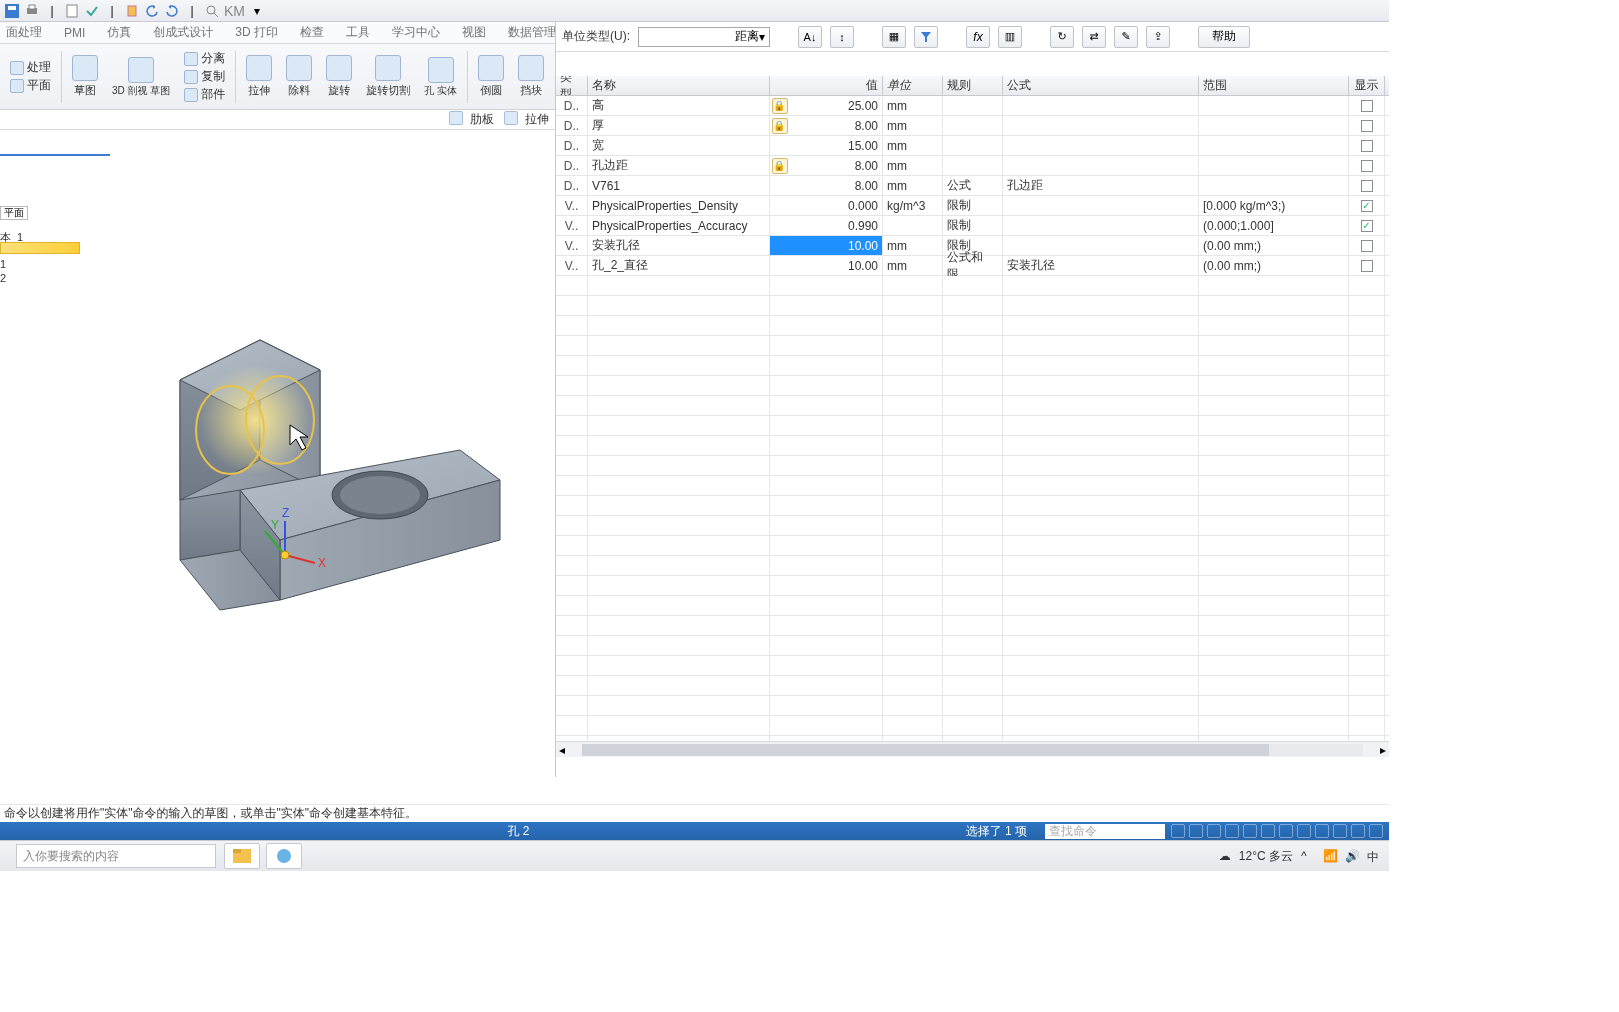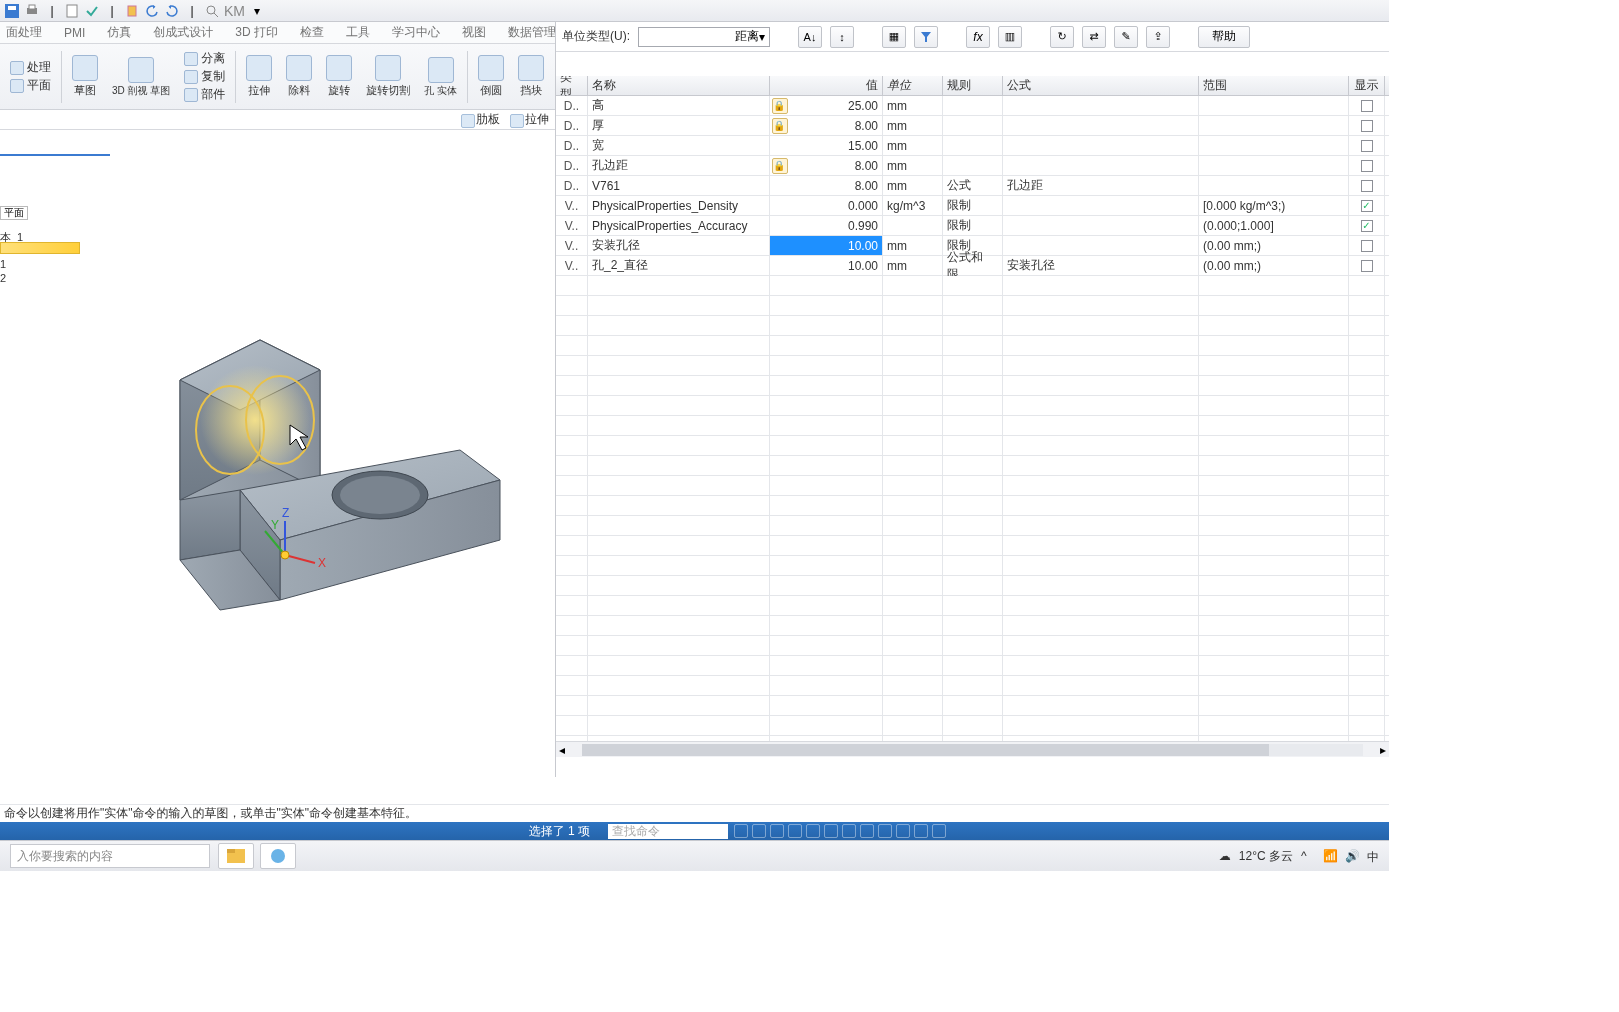--- a/index.html
+++ b/index.html
@@ -13,21 +13,21 @@
 .ribbon{height:66px;background:linear-gradient(#f8f9fb,#eef0f4);border-bottom:1px solid #cfd2d8;display:flex;align-items:center;padding:4px 6px;gap:6px;}
 .rbn-group{display:flex;flex-direction:column;align-items:center;gap:2px;padding:0 4px;}
 .rbn-big{display:flex;flex-direction:column;align-items:center;gap:2px;}
 .rbn-big .ic{width:26px;height:26px;background:#dbe8f5;border:1px solid #9fb7d4;border-radius:3px;}
 .rbn-lbl{font-size:11px;color:#333;}
 .rbn-small-stack{display:flex;flex-direction:column;gap:1px;}
 .rbn-small{display:flex;align-items:center;gap:3px;font-size:11px;color:#333;}
 .rbn-small .ic{width:14px;height:14px;background:#dbe8f5;border:1px solid #9fb7d4;border-radius:2px;}
 .sep{width:1px;height:52px;background:#cfd2d8;}
 .subtoolbar{height:20px;border-bottom:1px solid #d7d9de;display:flex;align-items:center;justify-content:flex-end;gap:10px;padding-right:1070px;font-size:11px;color:#333;}
-.subtoolbar .sbtn{display:flex;align-items:flex-end;gap:1px;}
+.subtoolbar .sbtn{display:flex;align-items:flex-start;gap:7px;}
 .subtoolbar .ic2{width:14px;height:14px;background:#dce9f6;border:1px solid #a6bfdb;border-radius:2px;}
 .workspace{position:absolute;left:0;top:130px;right:1064px;bottom:206px;background:#fff;}
 .feature-tree{position:absolute;left:0;top:0;width:40px;}
 .ft-tab{position:absolute;left:0;top:30px;width:28px;height:14px;border:1px solid #bbb;font-size:10px;background:#fff;display:flex;align-items:center;justify-content:center;}
 .ft-item{position:absolute;font-size:11px;color:#333;}
 .ft-hl{position:absolute;left:0;top:112px;width:80px;height:12px;background:linear-gradient(90deg,#ffe07a,#ffcf3a);border:1px solid #e0b52e;}
 .model-view{position:absolute;left:120px;top:180px;width:400px;height:330px;}
 .model-svg{width:100%;height:100%;}
 .var-panel{position:absolute;left:555px;top:22px;right:230px;bottom:235px;background:#fff;border-left:1px solid #c7c9cf;}
 .var-title{height:22px;background:linear-gradient(#f5f6f8,#e8eaef);border-bottom:1px solid #c7c9cf;display:flex;align-items:center;padding-left:6px;}
@@ -67,21 +67,21 @@
 .hscroll .thumb{position:absolute;left:0;top:0;width:88%;height:100%;background:#cfd2d8;}
 .hint-bar{position:absolute;left:0;right:230px;bottom:190px;height:18px;background:#fff;color:#333;padding-left:4px;display:flex;align-items:center;border-top:1px solid #e4e6ea;}
 .status-bar{position:absolute;left:0;right:230px;bottom:172px;height:18px;background:linear-gradient(#2e74c2,#2564aa);color:#fff;display:flex;align-items:center;font-size:11px;}
 .sb-left{flex:0 0 auto;width:300px;}
 .sb-center{flex:1;text-align:center;}
 .sb-selcount{width:300px;text-align:right;padding-right:10px;}
 .sb-search{width:120px;height:15px;background:#fff;margin-left:8px;display:flex;align-items:center;padding:0 4px;color:#aaa;}
 .sb-icons{display:flex;gap:4px;padding:0 6px;}
 .sb-ic{width:14px;height:14px;border:1px solid rgba(255,255,255,0.4);border-radius:2px;}
 .taskbar{position:absolute;left:0;right:230px;bottom:141px;height:31px;background:linear-gradient(#f3f4f7,#e5e7ec);border-top:1px solid #c7c9cf;display:flex;align-items:center;}
-.tb-search{flex:0 0 200px;height:24px;background:#fff;border:1px solid #c7c9cf;margin-left:10px;display:flex;align-items:center;padding:0 6px;color:#888;}
+.tb-search{flex:0 0 200px;height:24px;background:#fff;border:1px solid #c7c9cf;margin-left:16px;display:flex;align-items:center;padding:0 6px;color:#888;}
 .tb-apps{display:flex;gap:6px;margin-left:8px;}
 .tb-app{width:36px;height:26px;background:#fff;border:1px solid #c7c9cf;border-radius:2px;display:flex;align-items:center;justify-content:center;}
 .tb-right{margin-left:auto;display:flex;align-items:center;gap:8px;padding-right:8px;color:#333;font-size:11px;}
 .tb-ric{width:14px;height:14px;}
 .right-void{position:absolute;right:0;top:0;width:230px;bottom:141px;background:#fff;}
 .below-void{position:absolute;left:0;right:0;bottom:0;height:141px;background:#fff;}
 </style>
 </head>
 <body>
 
@@ -733,20 +733,21 @@
         </div>
       <span style="padding:0 3px;">▸</span>
     </div>
   </div>
 </div>
 
 <div class="hint-bar">命令以创建将用作"实体"命令的输入的草图，或单击"实体"命令创建基本特征。</div>
 
 <div class="status-bar">
   <div class="sb-left"></div>
+  <div class="sb-center">孔 2</div>
   <div class="sb-selcount">选择了 1 项</div>
   <div class="sb-search">
       <span>查找命令</span>
     </div>
   <div class="sb-icons">
     <span class="sb-ic"></span>
     <span class="sb-ic"></span>
     <span class="sb-ic"></span>
     <span class="sb-ic"></span>
     <span class="sb-ic"></span>

